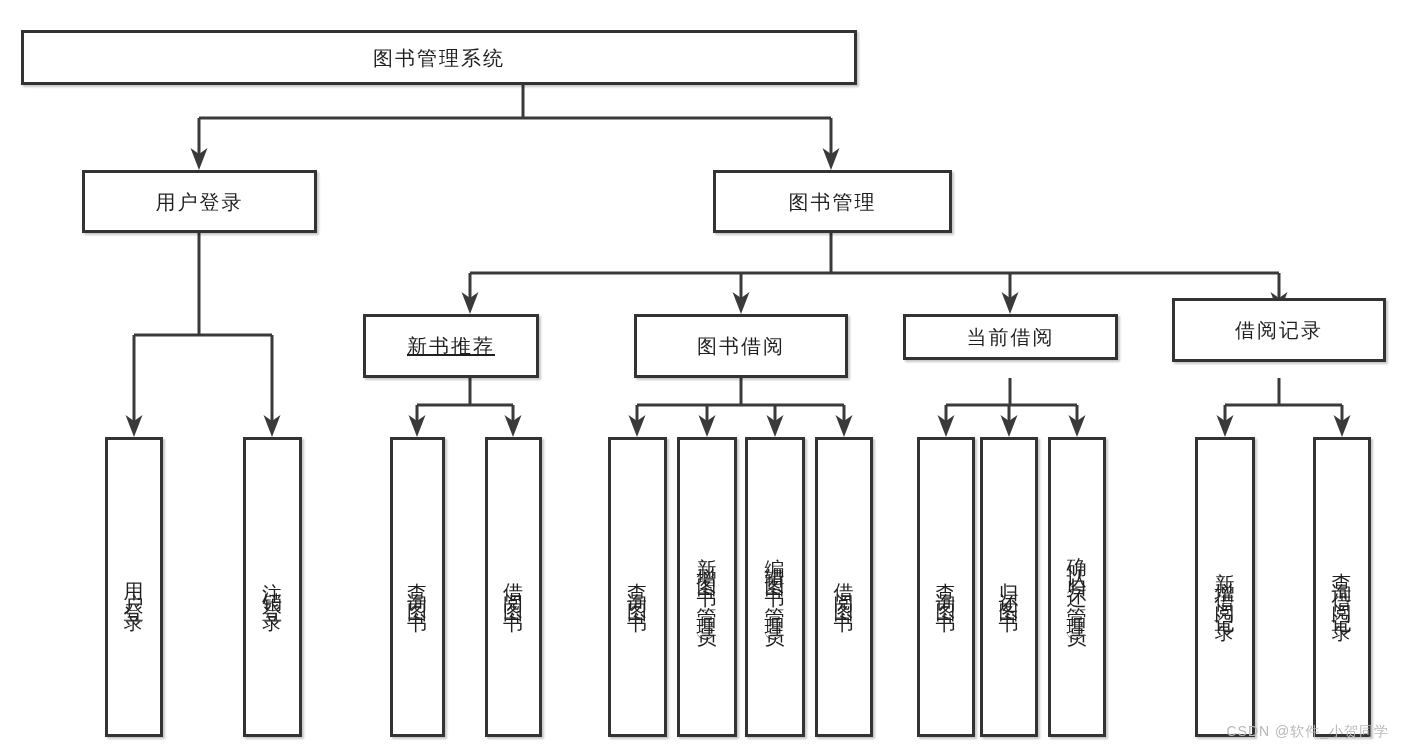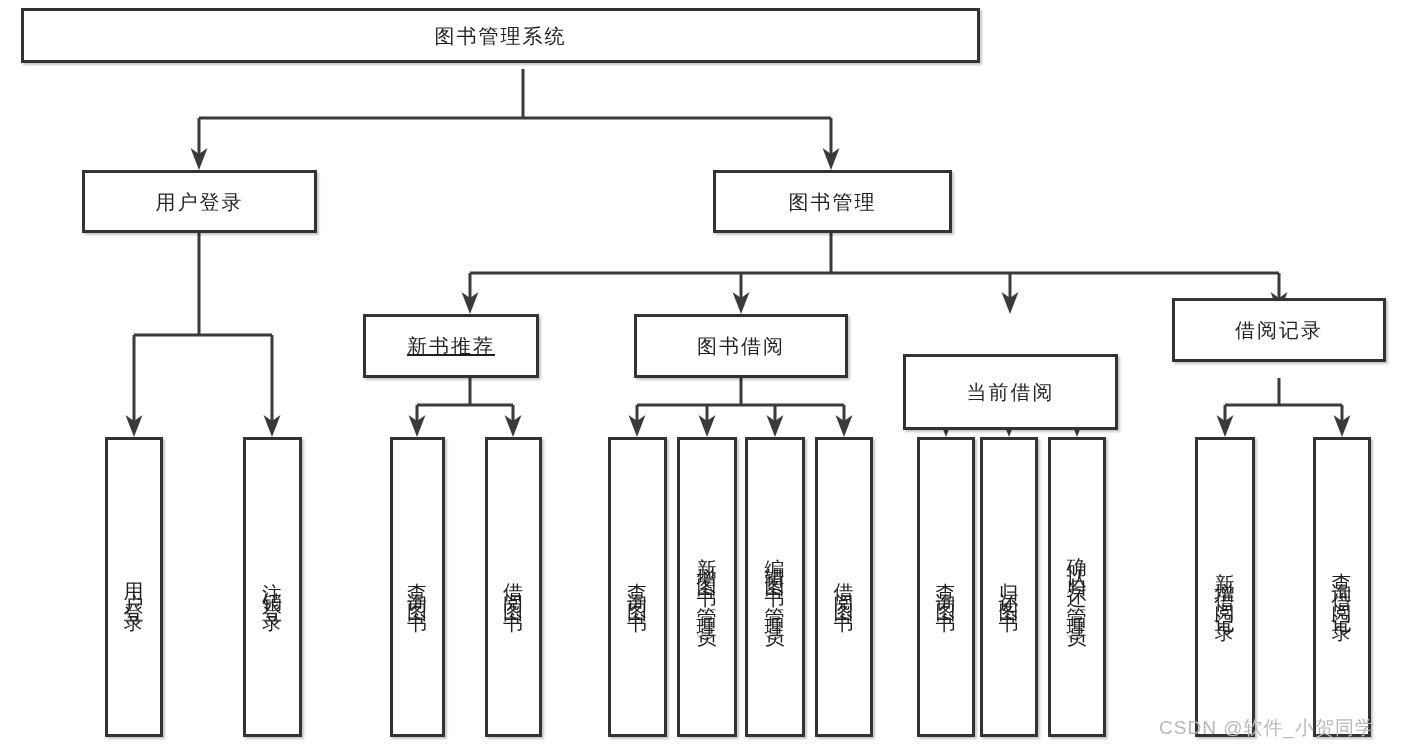--- a/index.html
+++ b/index.html
@@ -27,22 +27,22 @@
     white-space:nowrap;
     line-height:1;
   }
   .node.vertical .lbl{
     writing-mode:vertical-rl;
     letter-spacing:10px;
     white-space:normal;
   }
   .watermark{
     position:absolute;
-    right:30px;bottom:6px;
-    font-size:19px;
+    right:16px;bottom:6px;
+    font-size:14px;
     letter-spacing:1px;
     color:var(--wm,#b8b8b8);
     z-index:5;
     white-space:nowrap;
   }
 </style>
 </head>
 <body>
 
 <div class="canvas" style="--bg: #ffffff; --box-fill: #ffffff; --box-border: #333333; --text: #1f1f1f; --wm: #b8b8b8;">
@@ -94,42 +94,42 @@
       <line x1="1009" y1="405" x2="1009" y2="423" stroke="#3a3a3a" stroke-width="3"></line>
       <path d="M 1000.5 415 L 1009 421 L 1017.5 415 L 1009 437 Z" fill="#3a3a3a"></path>
       <line x1="1077" y1="405" x2="1077" y2="423" stroke="#3a3a3a" stroke-width="3"></line>
       <path d="M 1068.5 415 L 1077 421 L 1085.5 415 L 1077 437 Z" fill="#3a3a3a"></path>
       <line x1="1225" y1="405" x2="1225" y2="423" stroke="#3a3a3a" stroke-width="3"></line>
       <path d="M 1216.5 415 L 1225 421 L 1233.5 415 L 1225 437 Z" fill="#3a3a3a"></path>
       <line x1="1342" y1="405" x2="1342" y2="423" stroke="#3a3a3a" stroke-width="3"></line>
       <path d="M 1333.5 415 L 1342 421 L 1350.5 415 L 1342 437 Z" fill="#3a3a3a"></path>
     </svg>
   <div id="nodes">
-      <div class="node" style="left: 21px; top: 8px; width: 959px; height: 55px;">
+      <div class="node" style="left: 21px; top: 30px; width: 836px; height: 55px;">
         <span class="lbl">图书管理系统</span>
       </div>
       <div class="node" style="left: 82px; top: 170px; width: 235px; height: 63px;">
         <span class="lbl">用户登录</span>
       </div>
       <div class="node" style="left: 713px; top: 170px; width: 239px; height: 63px;">
         <span class="lbl">图书管理</span>
       </div>
       <div class="node vertical" style="left: 105px; top: 437px; width: 58px; height: 300px;">
         <span class="lbl">用户登录</span>
       </div>
       <div class="node vertical" style="left: 243px; top: 437px; width: 59px; height: 300px;">
         <span class="lbl">注销登录</span>
       </div>
       <div class="node" style="left: 363px; top: 314px; width: 176px; height: 64px; text-decoration: underline;">
         <span class="lbl">新书推荐</span>
       </div>
       <div class="node" style="left: 634px; top: 314px; width: 214px; height: 64px; justify-content: center;">
         <span class="lbl">图书借阅</span>
       </div>
-      <div class="node" style="left: 903px; top: 314px; width: 215px; height: 76px; margin-top: 40px;">
+      <div class="node" style="left: 903px; top: 314px; width: 215px; height: 46px;">
         <span class="lbl">当前借阅</span>
       </div>
       <div class="node" style="left: 1172px; top: 298px; width: 214px; height: 64px;">
         <span class="lbl">借阅记录</span>
       </div>
       <div class="node vertical" style="left: 390px; top: 437px; width: 55px; height: 300px;">
         <span class="lbl">查询图书</span>
       </div>
       <div class="node vertical" style="left: 485px; top: 437px; width: 57px; height: 300px;">
         <span class="lbl">借阅图书</span>

